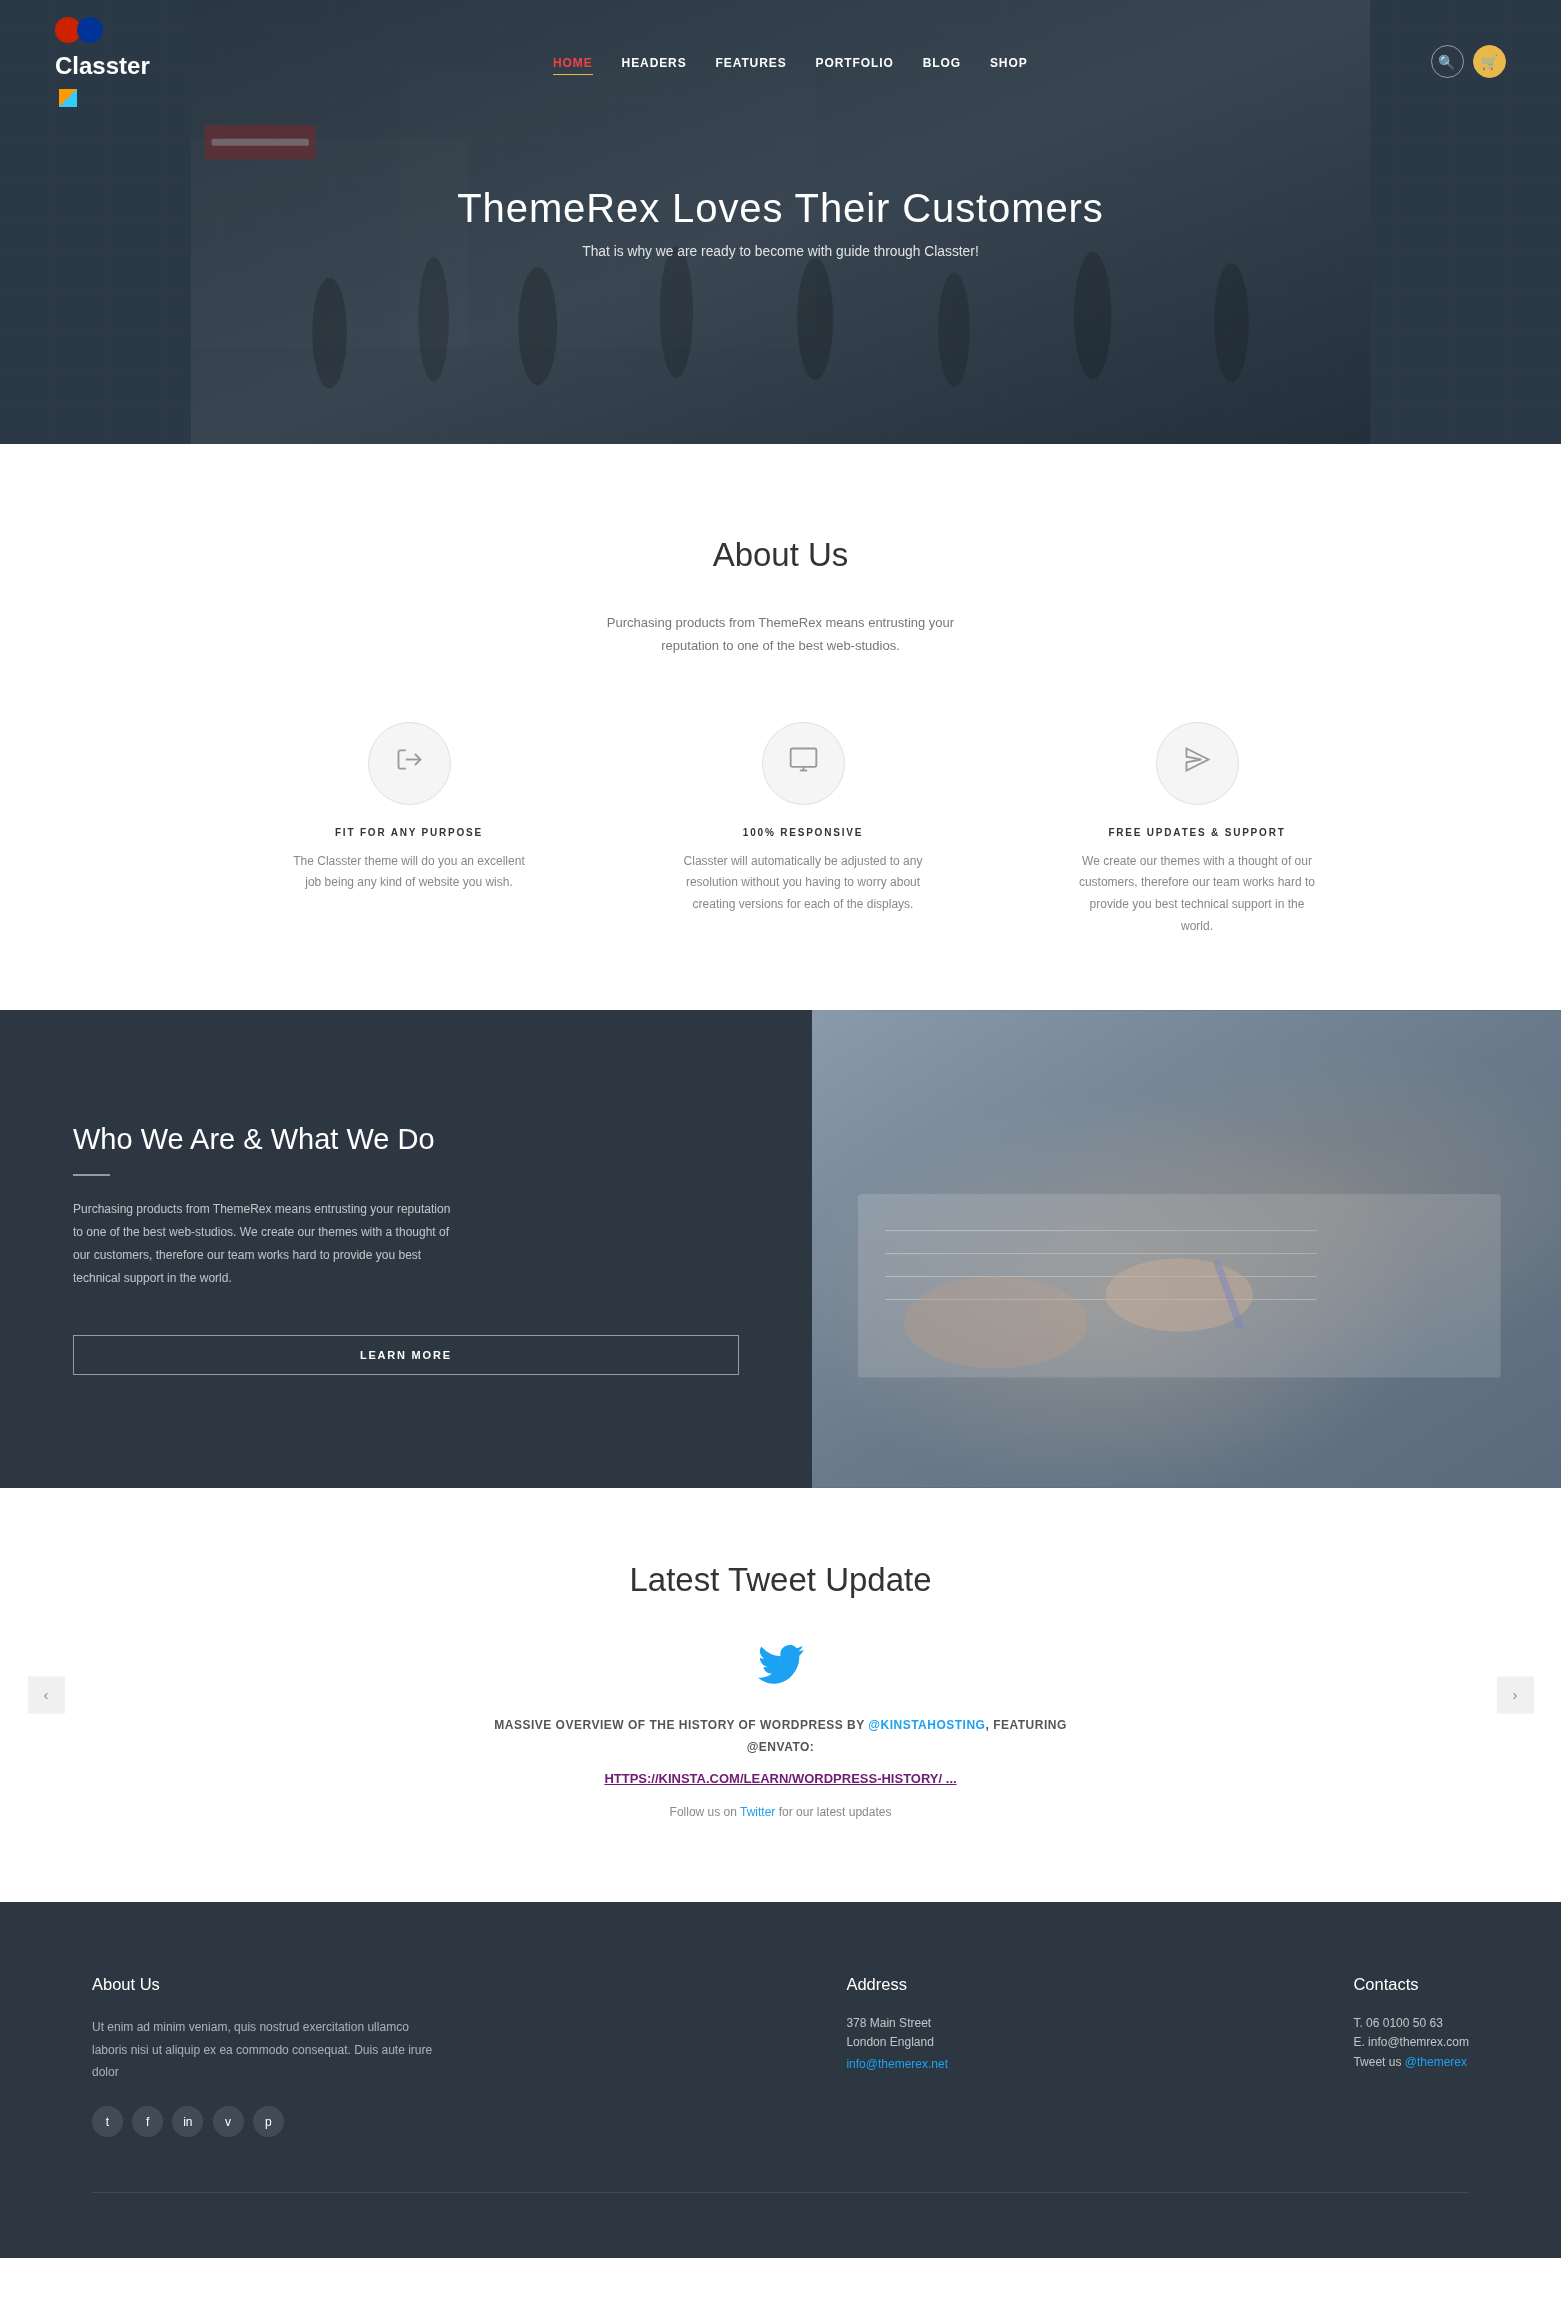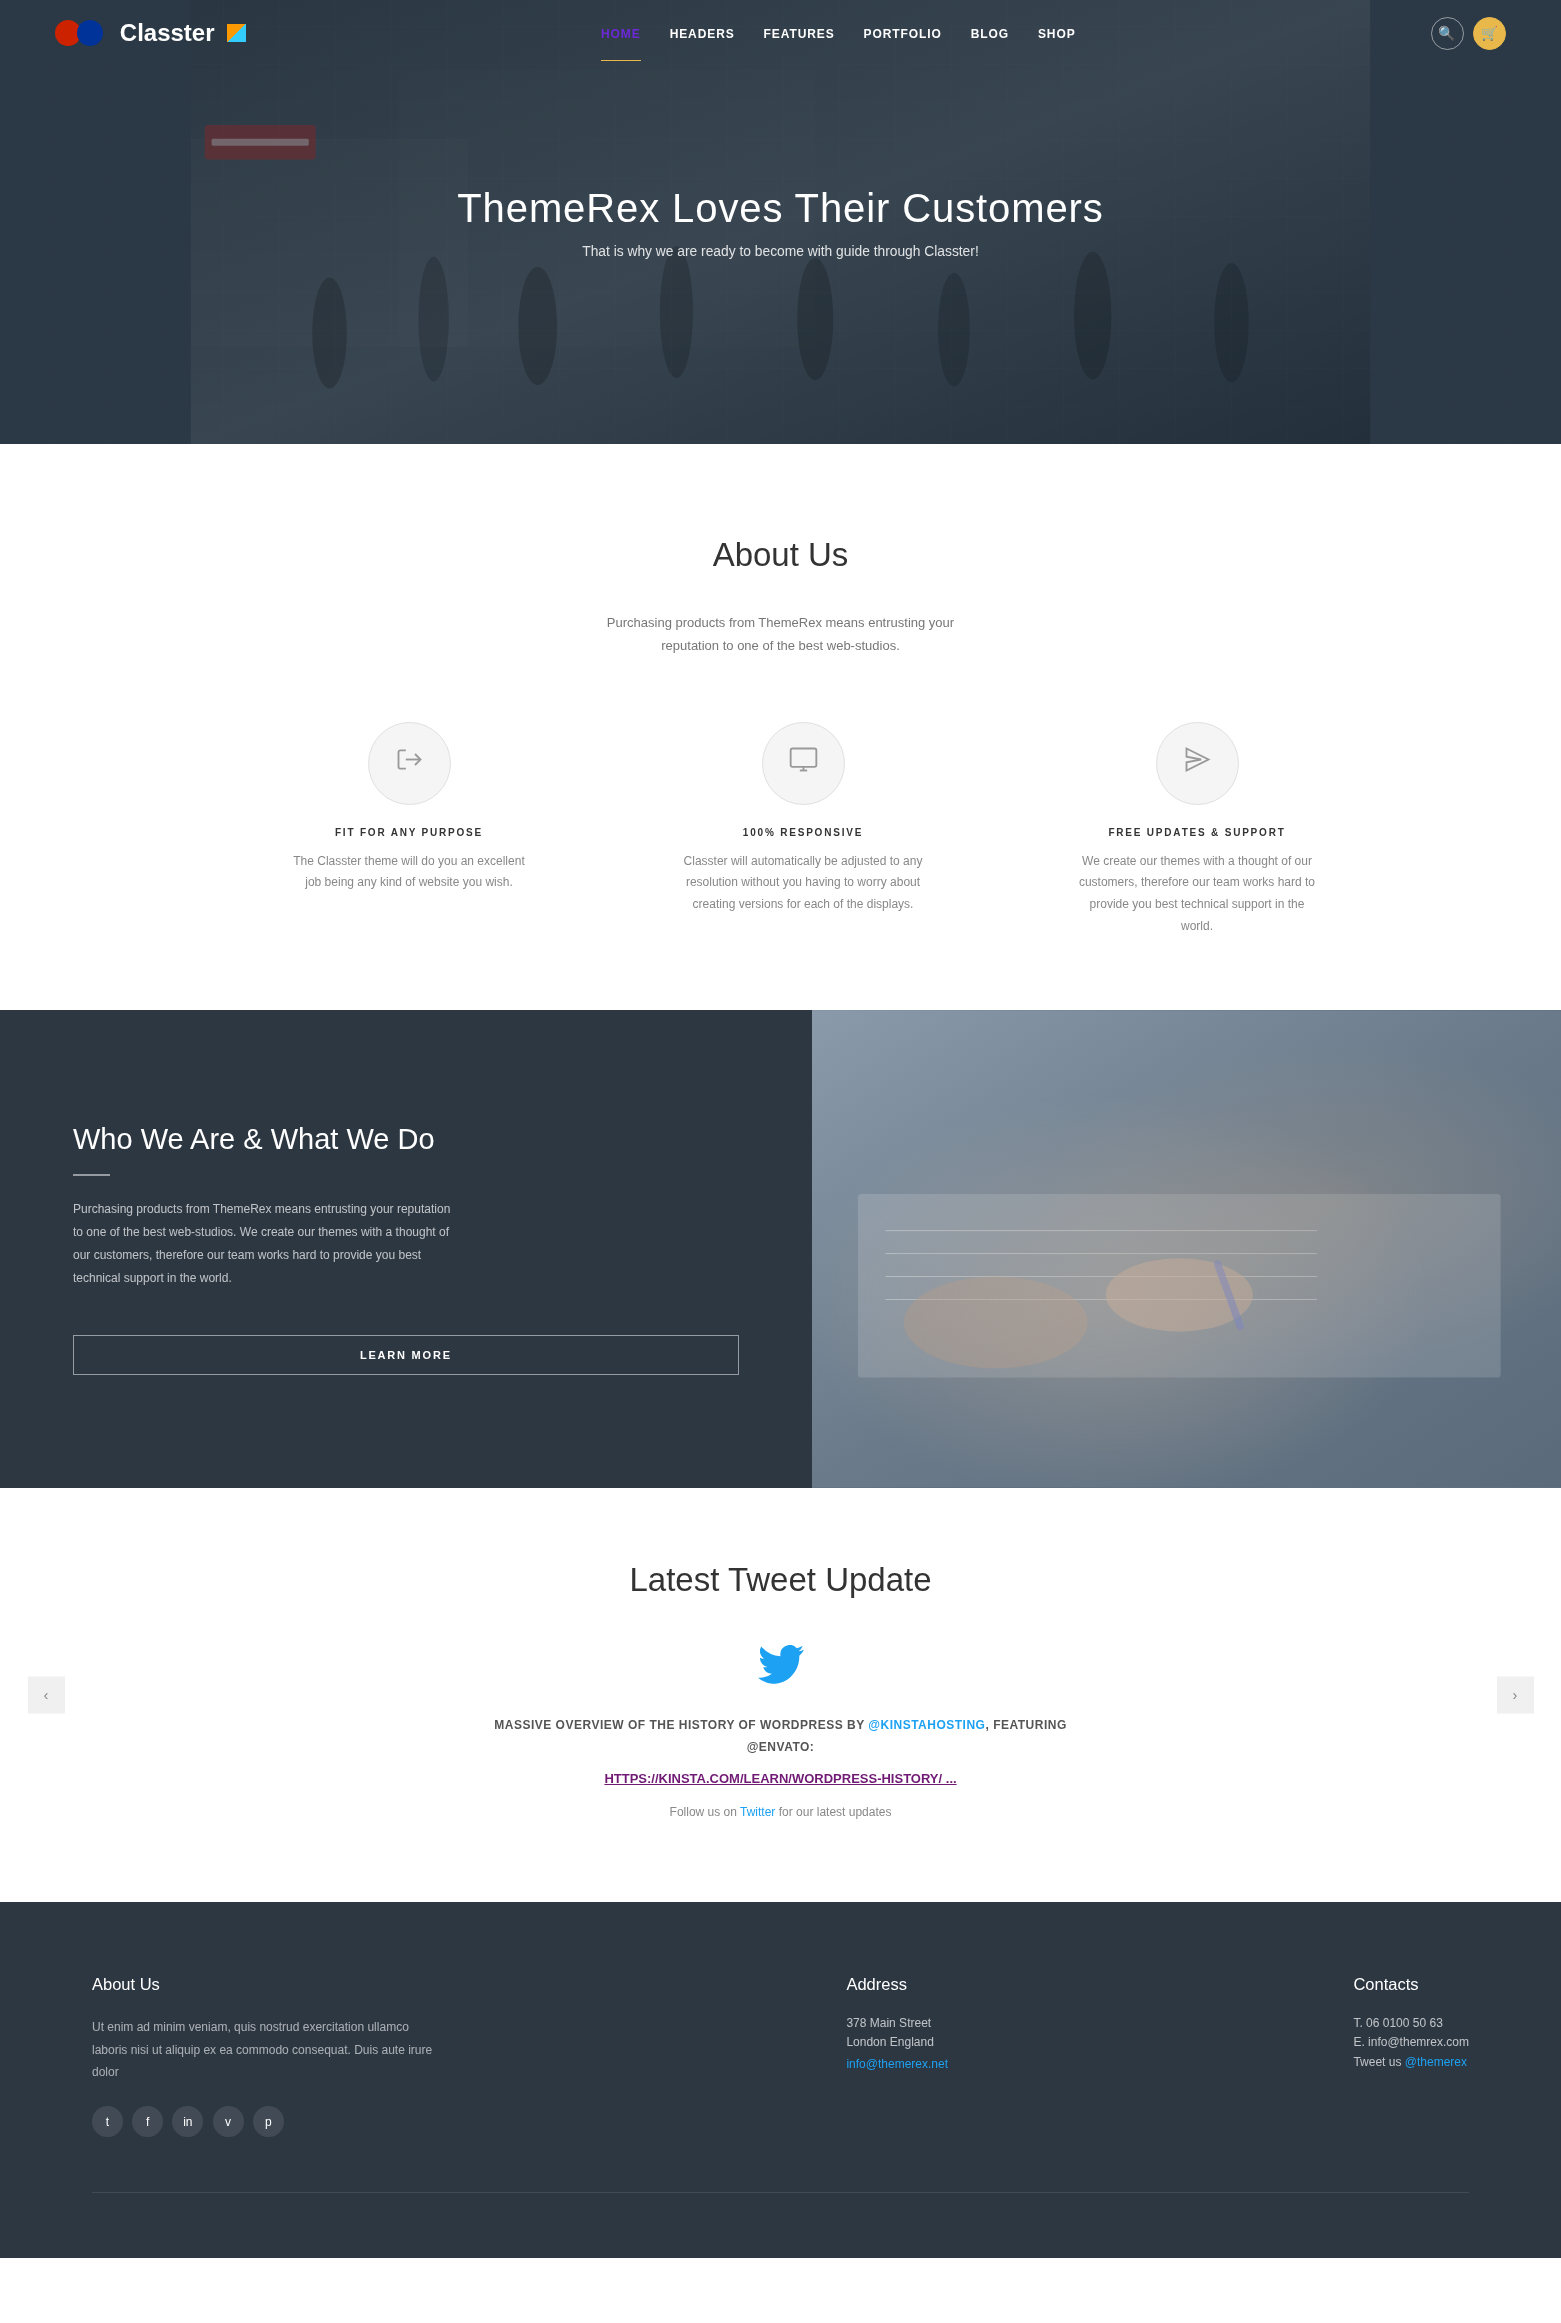--- a/index.html
+++ b/index.html
@@ -10,22 +10,23 @@
       position: absolute;
       top: 0; left: 0; right: 0;
       display: flex;
       align-items: center;
       justify-content: space-between;
       padding: 16.5px 55px;
       z-index: 10;
     }
     .nav-logo {
       display: flex;
-      align-items: center;
+      align-items: flex-start;
       gap: 9.2px;
+      flex-direction: column;
     }
     .logo-text {
       font-size: 24px;
       font-weight: bold;
       color: #fff;
     }
     .logo-diamond {
       width: 18.4px; height: 18.4px;
       background: linear-gradient(135deg, #f90 50%, #3cf 50%);
       transform: rotate(0deg);
@@ -38,21 +39,21 @@
       list-style: none;
     }
     .nav-links a {
       text-decoration: none;
       color: #fff;
       font-size: 12px;
       font-weight: 600;
       letter-spacing: 0.9px;
       text-transform: uppercase;
     }
-    .nav-links .active a { color: #6d28d9; border-bottom: 1.8px solid #e8b84b; padding-bottom: 19px; }
+    .nav-links .active a { color: #ef4444; border-bottom: 1.8px solid #e8b84b; padding-bottom: 4px; }
     .nav-icons {
       display: flex;
       gap: 9.2px;
       align-items: center;
     }
     .nav-icon-btn {
       width: 33px; height: 33px;
       border-radius: 50%;
       border: 0.9px solid rgba(255,255,255,0.5);
       background: transparent;

